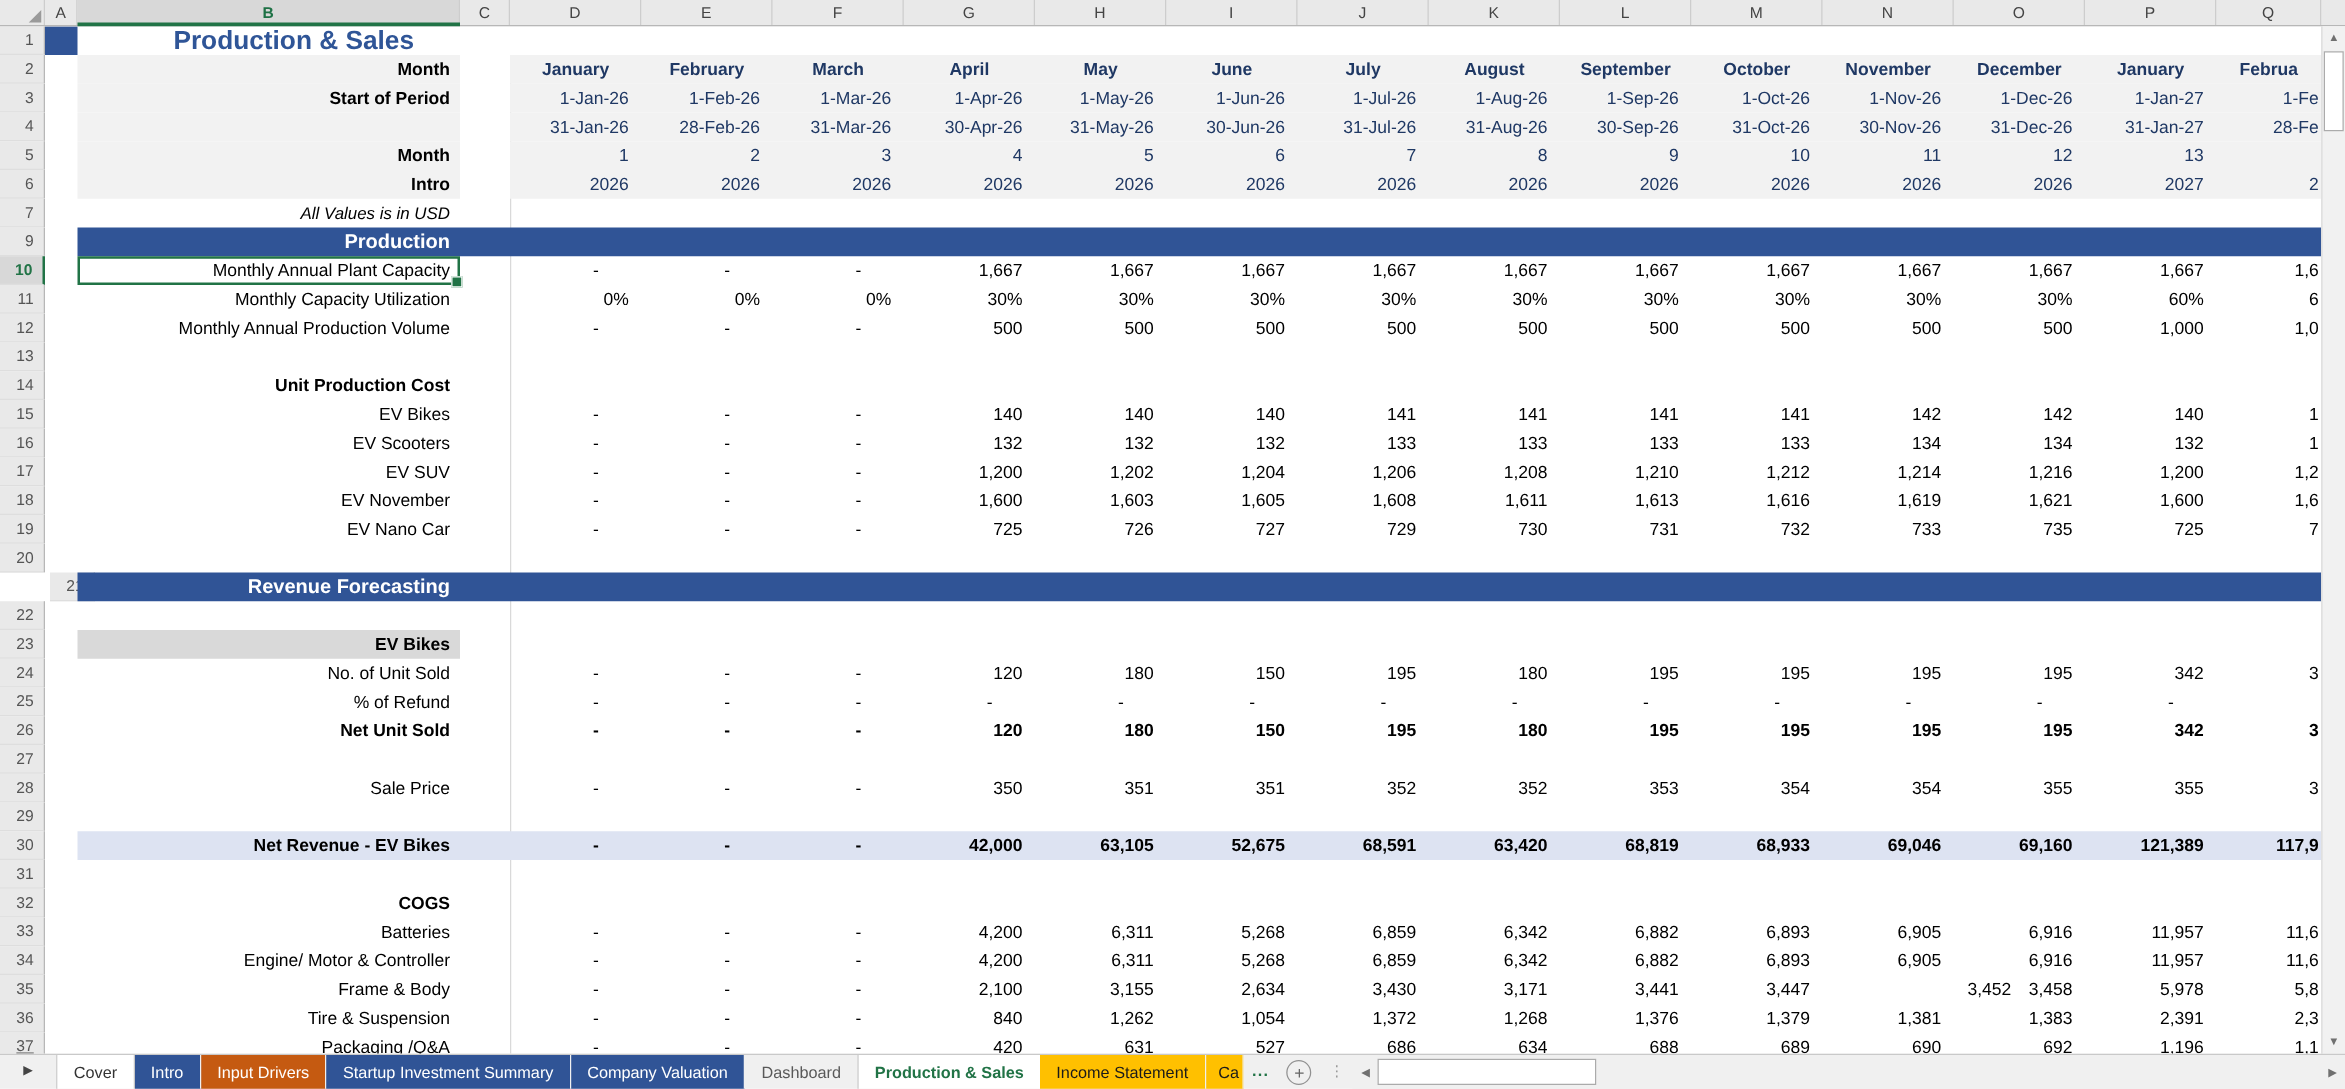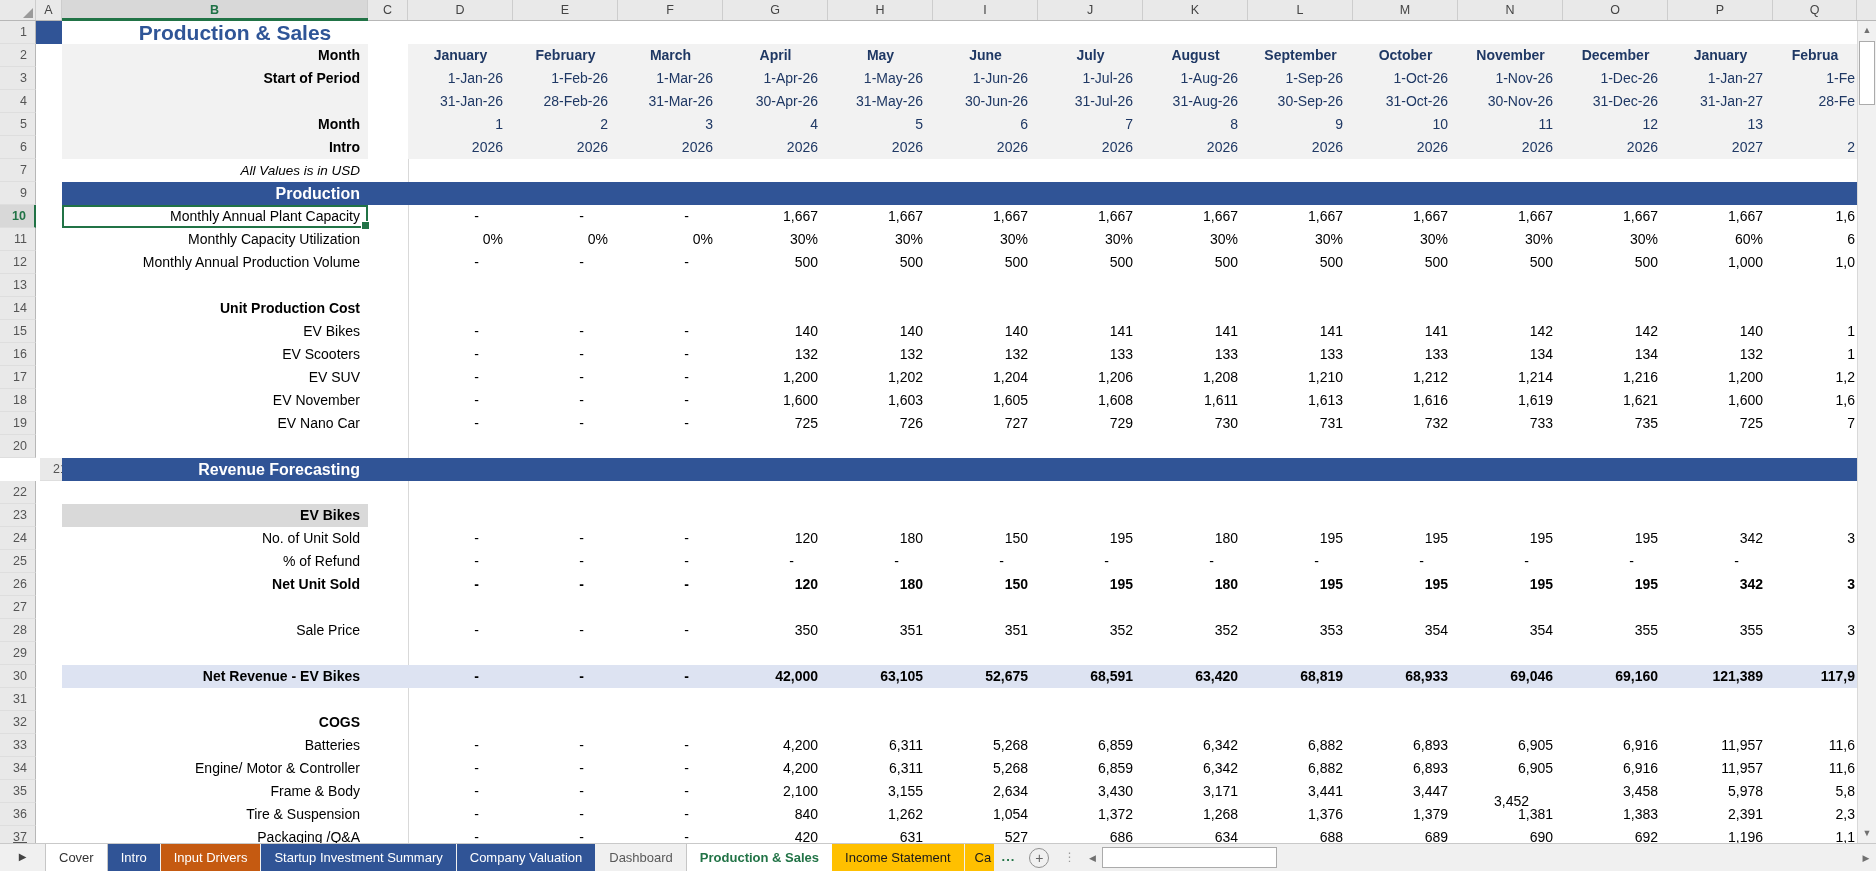--- a/index.html
+++ b/index.html
@@ -457,21 +457,21 @@
     <div class="cell num dash" style="left: 408px; top: 759px; width: 105px; height: 23px; position: absolute;">-</div>
     <div class="cell num dash" style="left: 513px; top: 759px; width: 105px; height: 23px; position: absolute;">-</div>
     <div class="cell num dash" style="left: 618px; top: 759px; width: 105px; height: 23px; position: absolute;">-</div>
     <div class="cell num" style="left: 723px; top: 759px; width: 105px; height: 23px; position: absolute;">2,100</div>
     <div class="cell num" style="left: 828px; top: 759px; width: 105px; height: 23px; position: absolute;">3,155</div>
     <div class="cell num" style="left: 933px; top: 759px; width: 105px; height: 23px; position: absolute;">2,634</div>
     <div class="cell num" style="left: 1038px; top: 759px; width: 105px; height: 23px; position: absolute;">3,430</div>
     <div class="cell num" style="left: 1143px; top: 759px; width: 105px; height: 23px; position: absolute;">3,171</div>
     <div class="cell num" style="left: 1248px; top: 759px; width: 105px; height: 23px; position: absolute;">3,441</div>
     <div class="cell num" style="left: 1353px; top: 759px; width: 105px; height: 23px; position: absolute;">3,447</div>
-    <div class="cell num" style="left: 1434px; top: 759px; width: 105px; height: 23px; position: absolute; margin-top: 10px;">3,452</div>
+    <div class="cell num" style="left: 1514px; top: 759px; width: 105px; height: 23px; position: absolute;">3,452</div>
     <div class="cell num" style="left: 1563px; top: 759px; width: 105px; height: 23px; position: absolute;">3,458</div>
     <div class="cell num" style="left: 1668px; top: 759px; width: 105px; height: 23px; position: absolute;">5,978</div>
     <div class="cell num qf" style="left: 1773px; top: 759px; width: 84px; height: 23px; position: absolute;">5,8</div>
     <div class="rh" style="left: 0px; top: 782px; width: 36px; height: 23px; position: absolute;">36</div>
     <div class="cell lbl" style="left: 62px; top: 782px; width: 306px; height: 23px; position: absolute;">Tire &amp; Suspension</div>
     <div class="cell num dash" style="left: 408px; top: 782px; width: 105px; height: 23px; position: absolute;">-</div>
     <div class="cell num dash" style="left: 513px; top: 782px; width: 105px; height: 23px; position: absolute;">-</div>
     <div class="cell num dash" style="left: 618px; top: 782px; width: 105px; height: 23px; position: absolute;">-</div>
     <div class="cell num" style="left: 723px; top: 782px; width: 105px; height: 23px; position: absolute;">840</div>
     <div class="cell num" style="left: 828px; top: 782px; width: 105px; height: 23px; position: absolute;">1,262</div>

